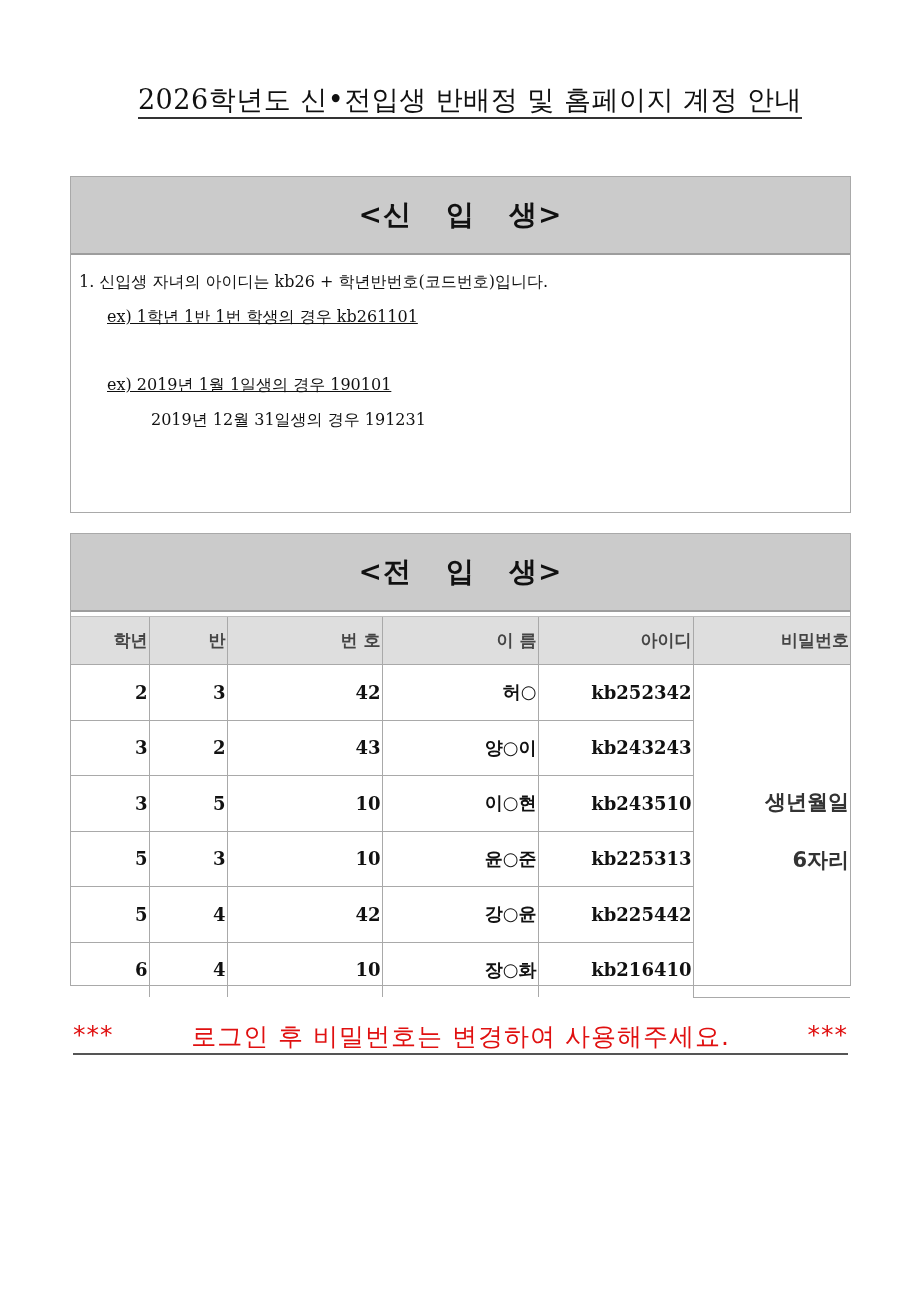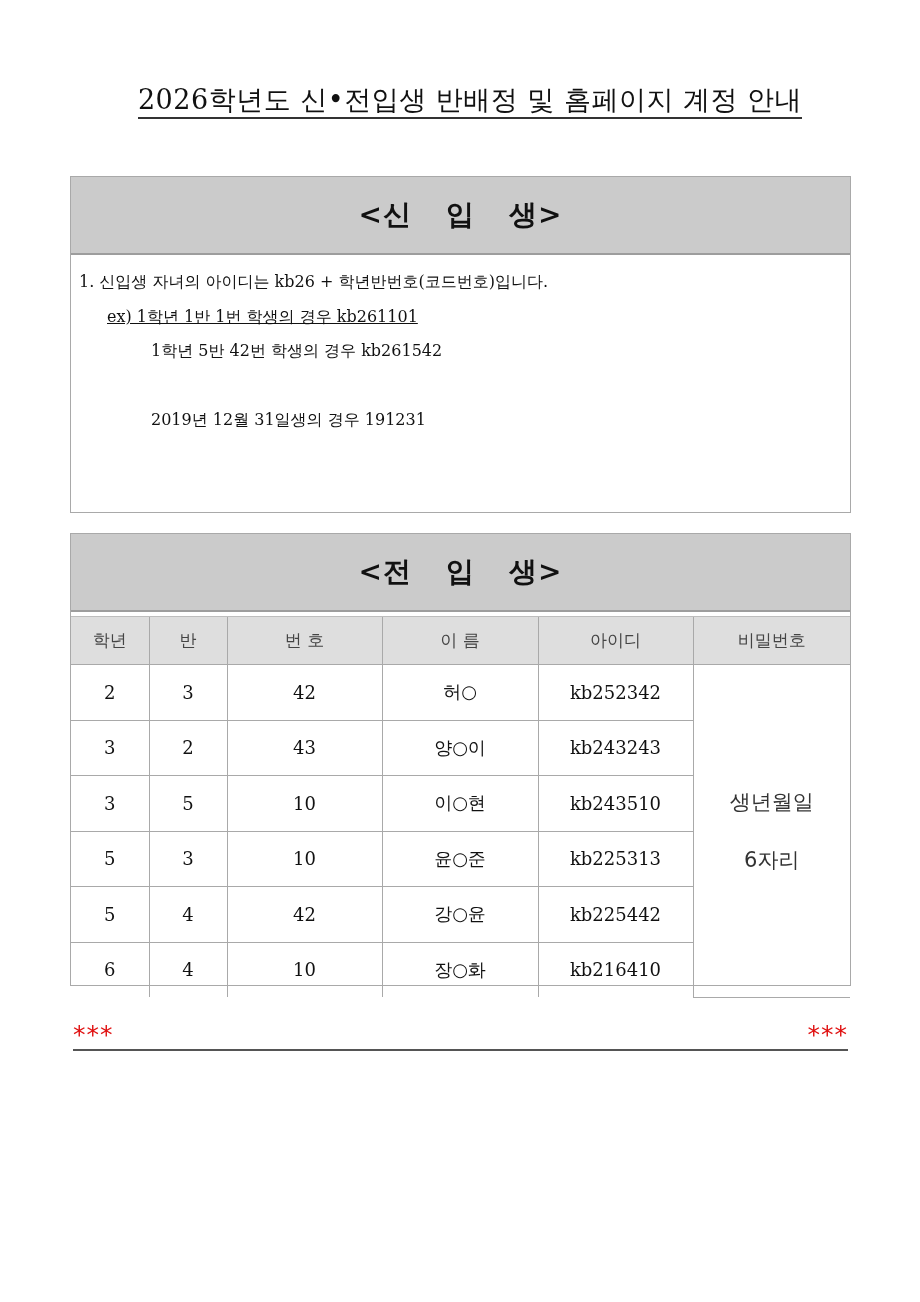--- a/index.html
+++ b/index.html
@@ -18,21 +18,21 @@
 
   .new-box { top: 176px; height: 335px; }
   .new-body { padding: 10px 8px; font-size: 16px; line-height: 34.5px; }
   .new-body .l1 { padding-left: 28px; text-decoration: underline; }
   .new-body .l2 { padding-left: 72px; }
   .new-body .gap { height: 34px; }
 
   .trans-box { top: 533px; height: 451px; }
   .gapline { height: 4px; background: #fff; border-bottom: 1px solid #bdbdbd; }
   table { border-collapse: collapse; width: 100%; table-layout: fixed; }
-  th, td { border: 1px solid #a9a9a9; text-align: center; font-weight: normal; }
+  th, td { border: 1px solid #a9a9a9; text-align: right; font-weight: bold; }
   tr:first-child th { border-top: none; }
   th:first-child, td:first-child { border-left: none; }
   th:last-child, td:last-child { border-right: none; }
   tr:last-child td { border-bottom: none; }
   th { background: #dedede; height: 45px; font-family: "DejaVu Sans", "Liberation Sans", sans-serif;
        font-size: 17px; color: #444; }
   td { height: 52.5px; font-size: 18px; }
   td.pw { font-family: "DejaVu Sans", "Liberation Sans", sans-serif; font-size: 21px; color: #333; line-height: 58px; }
 
   .notice { position: absolute; left: 73px; top: 1020px; width: 775px; color: #e01010;
@@ -51,22 +51,22 @@
   <div class="box-head">
     <span>&lt;신</span>
     <span class="sp"></span>
     <span>입</span>
     <span class="sp"></span>
     <span>생&gt;</span>
   </div>
   <div class="new-body">
     <div>1. 신입생 자녀의 아이디는 kb26 + 학년반번호(코드번호)입니다.</div>
     <div class="l1">ex) 1학년 1반 1번 학생의 경우 kb261101</div>
-    <div class="l2">1학년 5반 42번 학생의 경우 kb261542</div>
     <div class="gap"></div>
+    <div class="l1">ex) 2019년 1월 1일생의 경우 190101</div>
     <div class="l2">2019년 12월 31일생의 경우 191231</div>
   </div>
 </div>
 
 <div class="box trans-box">
   <div class="box-head">
     <span>&lt;전</span>
     <span class="sp"></span>
     <span>입</span>
     <span class="sp"></span>
@@ -136,14 +136,15 @@
       <td>10</td>
       <td>장○화</td>
       <td>kb216410</td>
     </tr>
   </tbody>
     </table>
 </div>
 
 <div class="notice">
   <span>***</span>
+  <span>로그인 후 비밀번호는 변경하여 사용해주세요.</span>
   <span>***</span>
 </div>
 
 </body></html>

